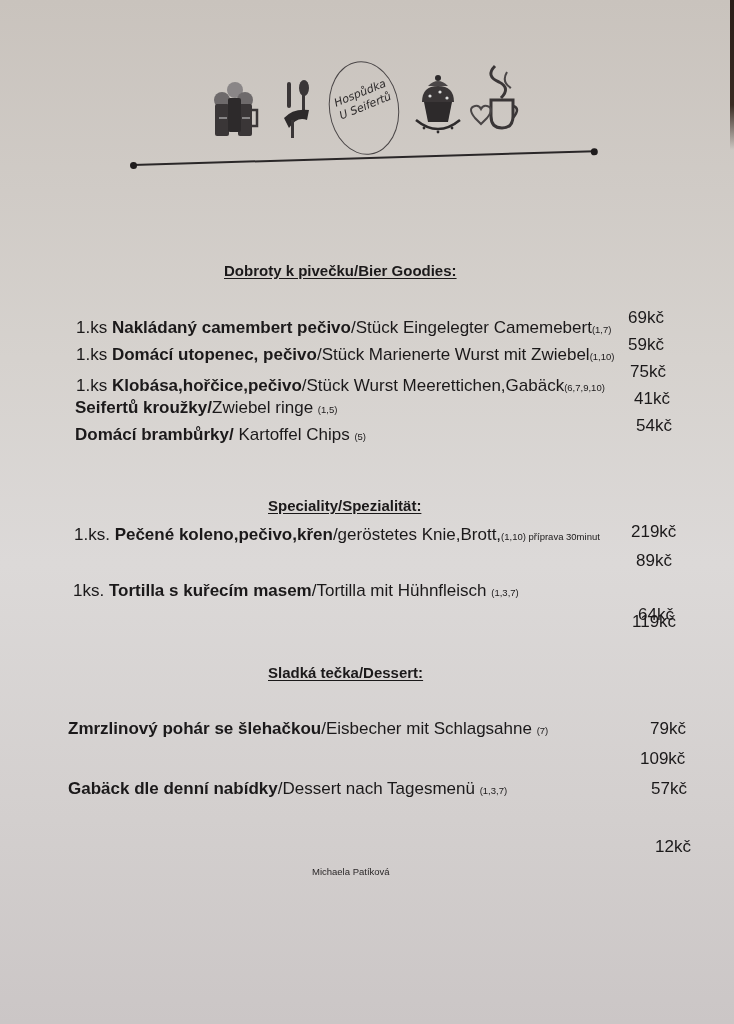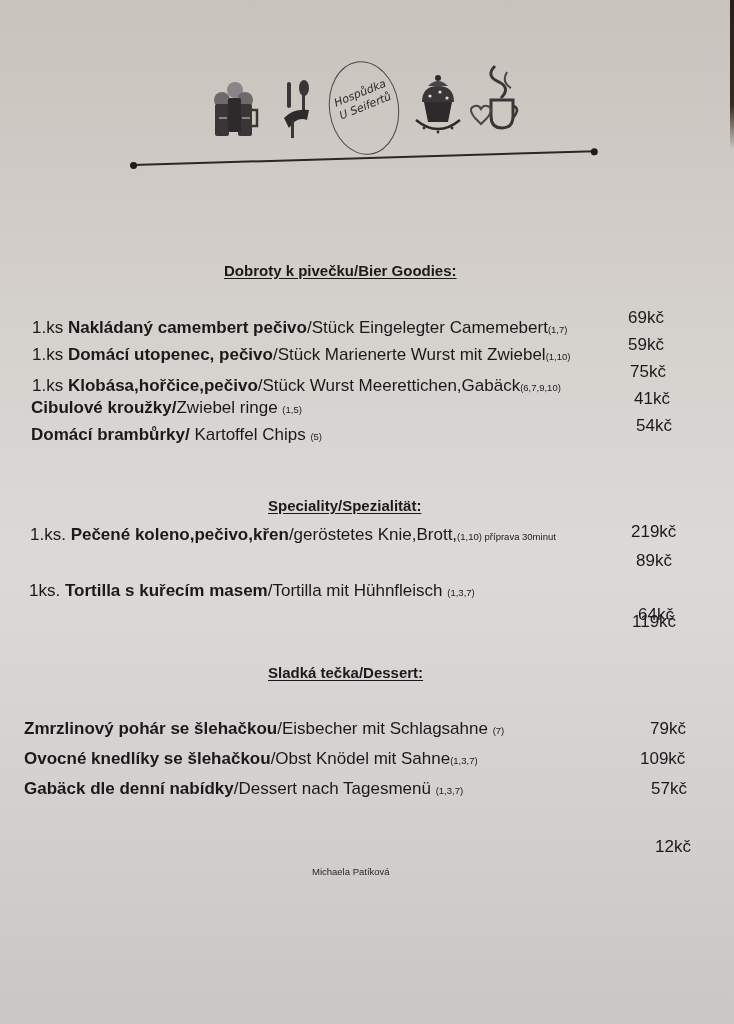--- a/index.html
+++ b/index.html
@@ -95,20 +95,21 @@
       text-underline-offset: 2px;
       white-space: nowrap;
       color: #1b191a;
     }
     .row {
       position: absolute;
       white-space: nowrap;
       font-size: 17px;
       color: #1b191a;
       transform-origin: left center;
+      margin-left: 44px;
     }
     .row .b { font-weight: bold; }
     .row .n { font-weight: normal; }
     .row .allergen { font-size: 9.5px; }
     .row .note { font-size: 9.5px; }
     .price {
       position: absolute;
       font-size: 17px;
       white-space: nowrap;
       color: #1b191a;
@@ -193,21 +194,21 @@
     <span class="n">1.ks </span><span class="b">Domácí utopenec, pečivo</span><span class="n">/Stück Marienerte Wurst mit Zwiebel</span><span class="allergen">(1,10)</span>
   </div>
   <div class="price" style="left:628px;top:335px">59kč</div>
 
   <div class="row" style="left:32px;top:376px">
     <span class="n">1.ks </span><span class="b">Klobása,hořčice,pečivo</span><span class="n">/Stück Wurst Meerettichen,Gabäck</span><span class="allergen">(6,7,9,10)</span>
   </div>
   <div class="price" style="left:630px;top:362px">75kč</div>
 
   <div class="row" style="left:31px;top:398px">
-    <span class="b">Cibulové kroužky/</span><span class="n">Zwiebel ringe </span><span class="allergen">(1,5)</span>
+    <span class="b">Seifertů kroužky/</span><span class="n">Zwiebel ringe </span><span class="allergen">(1,5)</span>
   </div>
   <div class="price" style="left:634px;top:389px">41kč</div>
 
   <div class="row" style="left:31px;top:425px">
     <span class="b">Domácí brambůrky/</span><span class="n"> Kartoffel Chips </span><span class="allergen">(5)</span>
   </div>
   <div class="price" style="left:636px;top:416px">54kč</div>
 
   <div class="section-title" style="left:268px;top:497px">Speciality/Spezialität:</div>
 
@@ -225,23 +226,20 @@
 
   <div class="price" style="left:638px;top:605px">64kč</div>
 
   <div class="section-title" style="left:268px;top:664px">Sladká tečka/Dessert:</div>
 
   <div class="row" style="left:24px;top:719px">
     <span class="b">Zmrzlinový pohár se šlehačkou</span><span class="n">/Eisbecher mit Schlagsahne </span><span class="allergen">(7)</span>
   </div>
   <div class="price" style="left:650px;top:719px">79kč</div>
 
-  <div class="row" style="left:24px;top:749px">
-    <span class="b">Ovocné knedlíky se šlehačkou</span><span class="n">/Obst Knödel mit Sahne</span><span class="allergen">(1,3,7)</span>
-  </div>
   <div class="price" style="left:640px;top:749px">109kč</div>
 
   <div class="row" style="left:24px;top:779px">
     <span class="b">Gabäck dle denní nabídky</span><span class="n">/Dessert nach Tagesmenü  </span><span class="allergen">(1,3,7)</span>
   </div>
   <div class="price" style="left:651px;top:779px">57kč</div>
 
   <div class="price" style="left:655px;top:837px">12kč</div>
 
 

